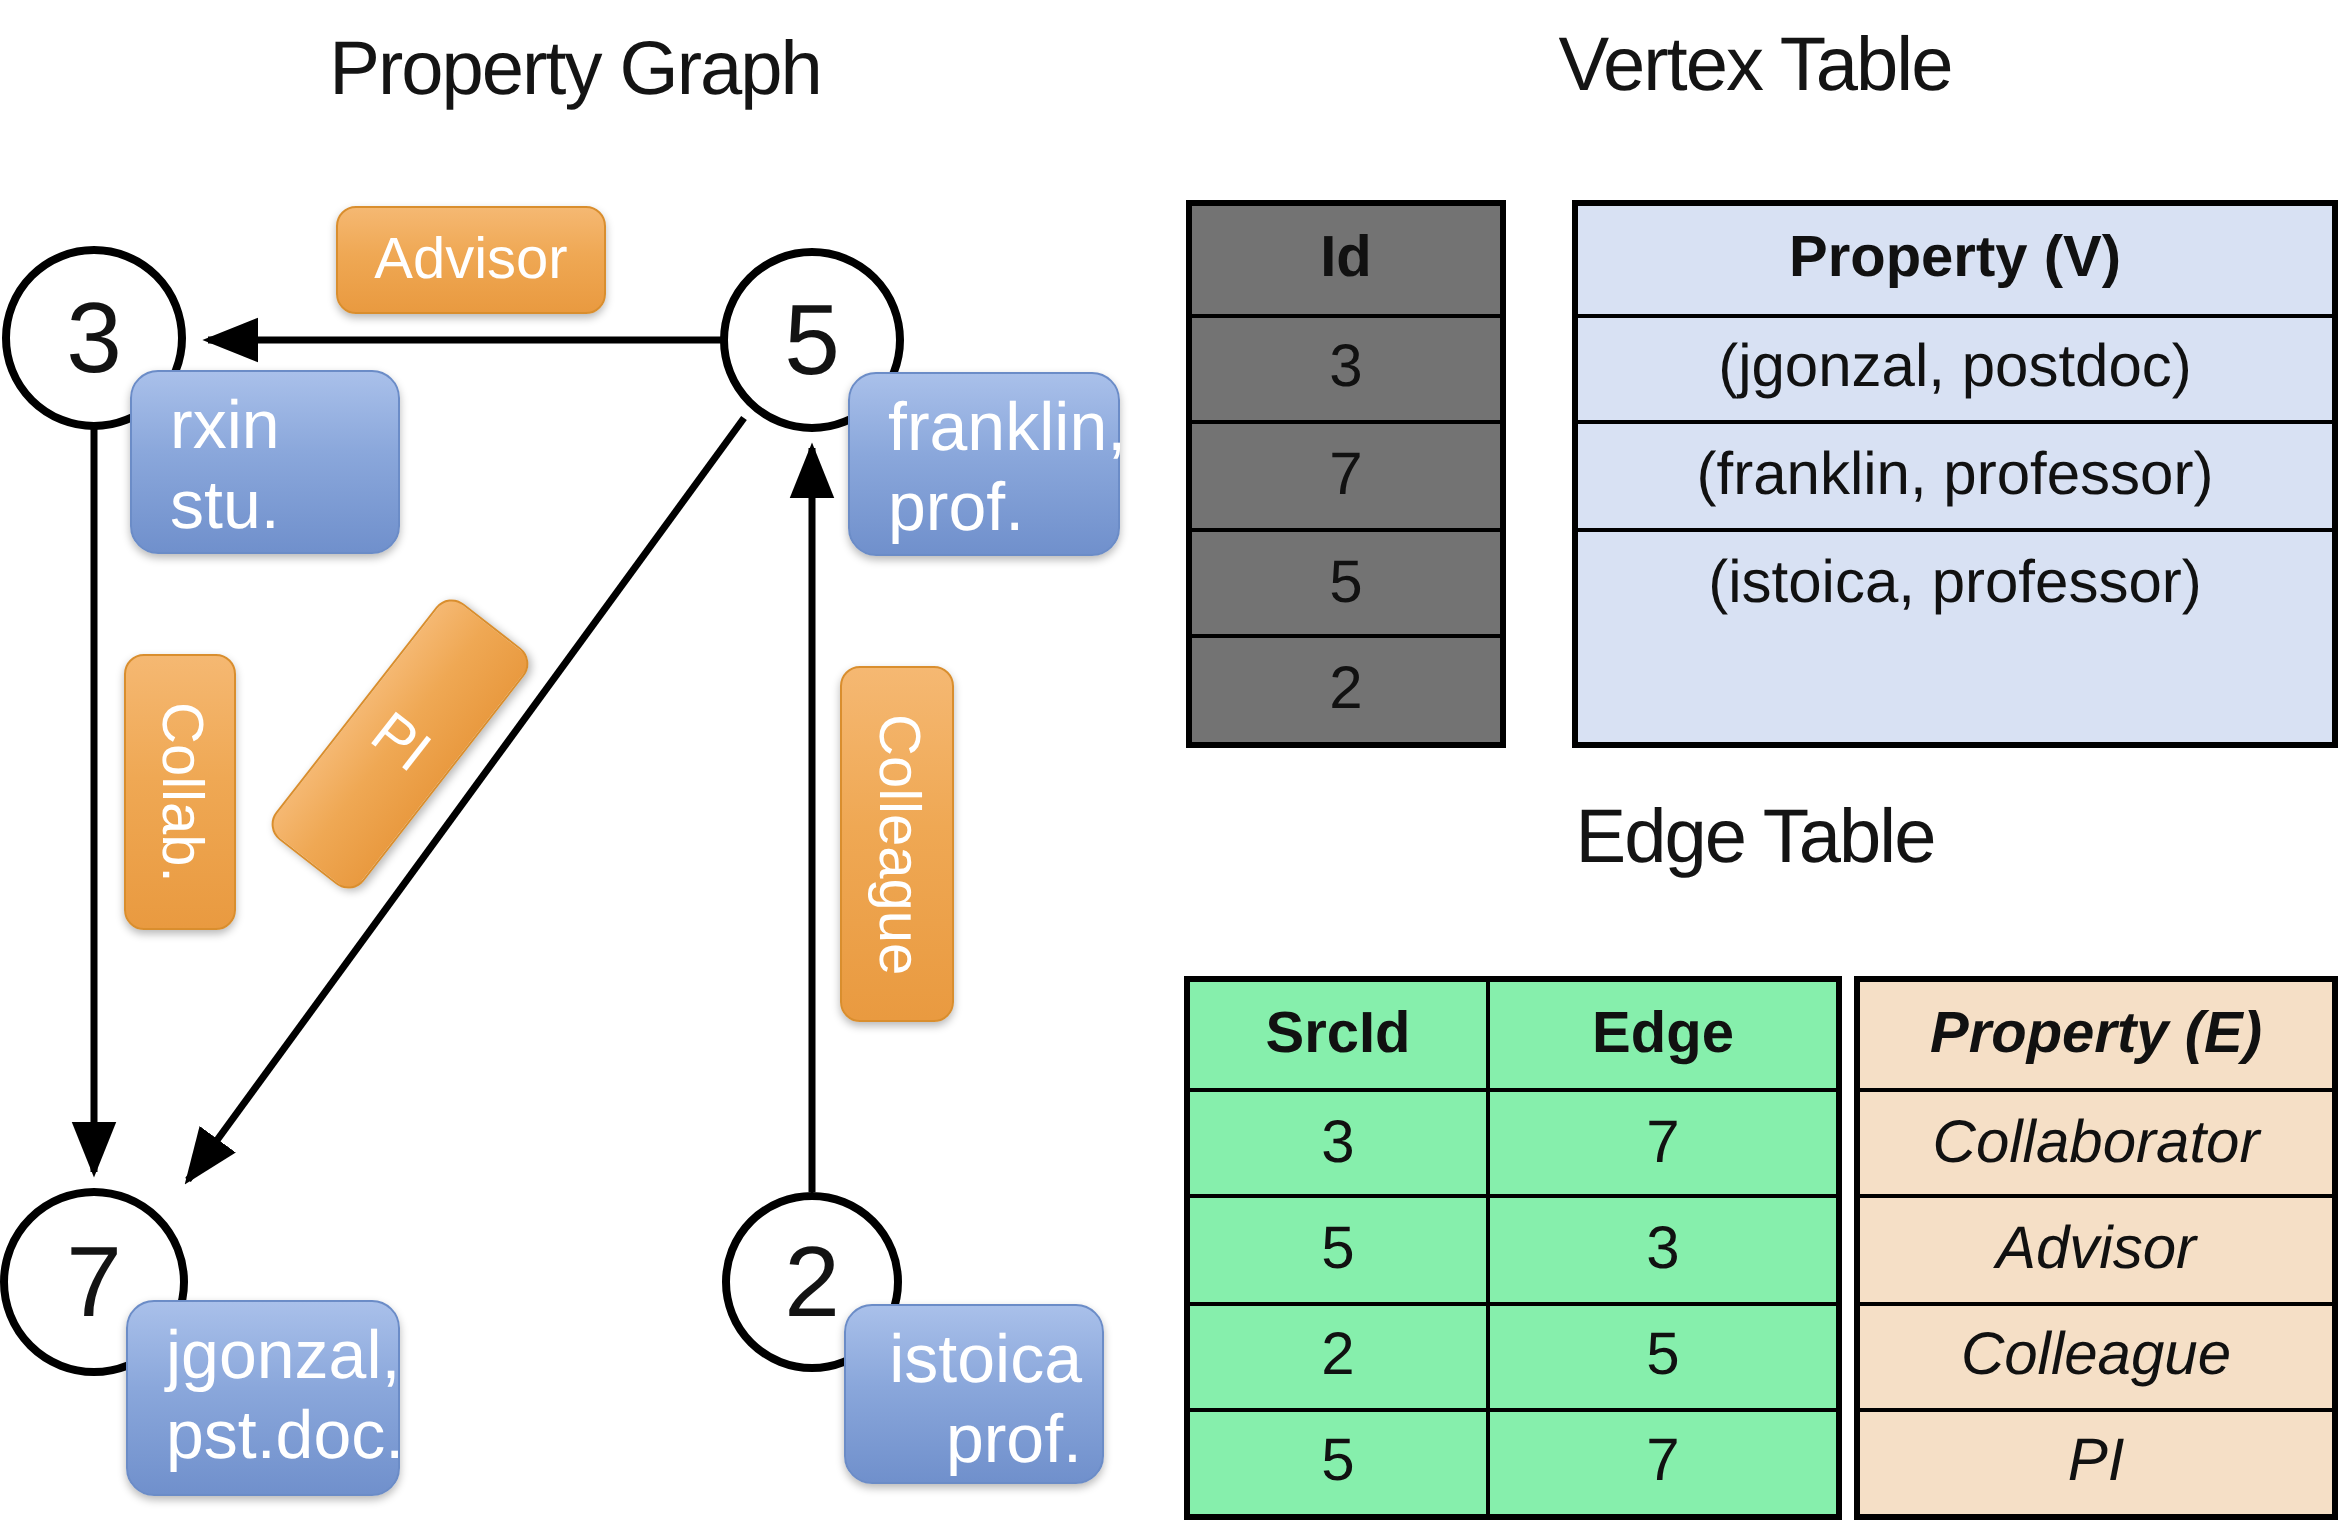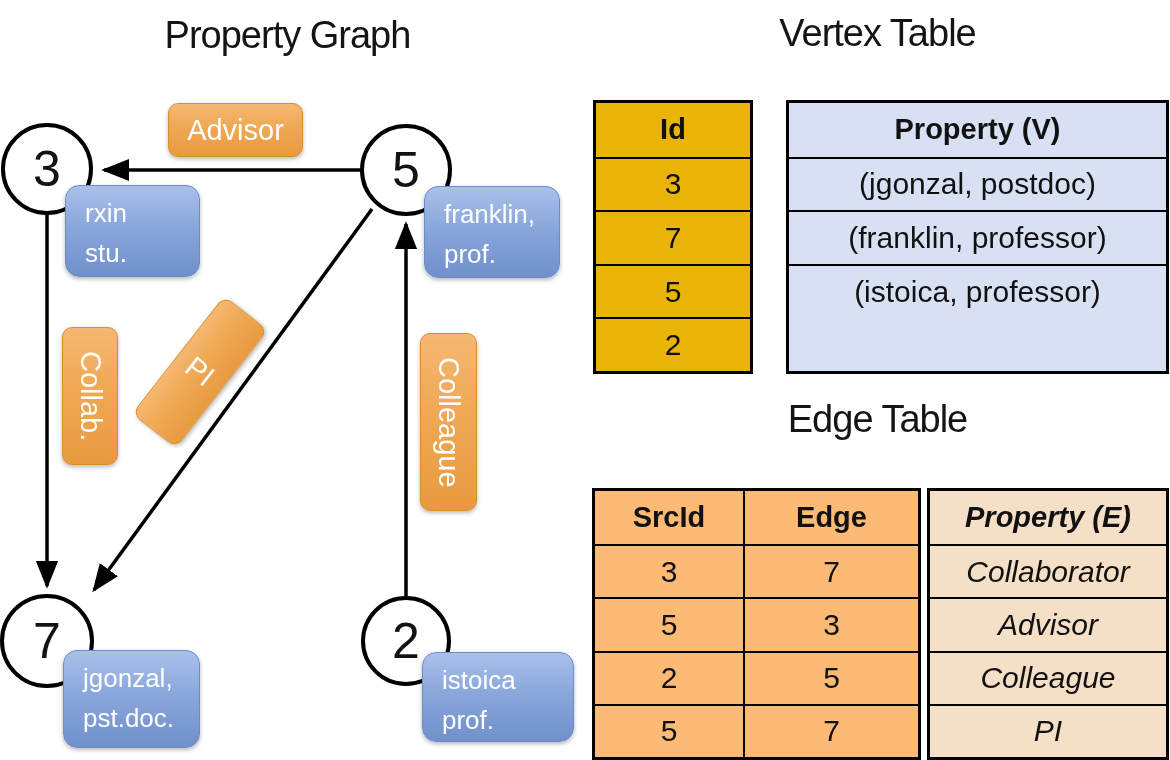--- a/index.html
+++ b/index.html
@@ -33,39 +33,39 @@
     font-size:29px;
   }
   .elabel.vert { writing-mode:vertical-rl; }
   #pi-label { transform:rotate(-52deg); }
   #pi-label .vtxt { writing-mode:vertical-rl; }
   .vlabel {
     position:absolute; box-sizing:border-box;
     background:linear-gradient(180deg,#a9c0ea 0%,#8aa7db 45%,#7090cc 100%);
     border:1px solid #6b8cc7; border-radius:14px;
     box-shadow:0 2px 4px rgba(0,0,0,0.28);
-    color:#fff; font-size:26px; line-height:40px;
+    color:#fff; font-size:34px; line-height:40px;
     padding:7px 10px 4px 19px; white-space:pre-line;
   }
 
   
   .tbox {
     position:absolute; box-sizing:border-box; border:3px solid #000;
     display:grid; grid-template-rows:repeat(5,1fr);
   }
   .cell {
     display:flex; align-items:center; justify-content:center;
     font-size:30px; box-sizing:border-box; overflow:hidden;
   }
   .cell.hdr { font-weight:bold; font-size:29px; }
   .bt { border-top:2.5px solid #000; }
   .bl { border-left:2.5px solid #000; }
-  #vt-id   { left:593px; top:100px; width:160px; height:274px; background:#eab308; }
+  #vt-id   { left:593px; top:100px; width:160px; height:274px; background:#737373; }
   #vt-prop { left:786px; top:100px; width:383px; height:274px; background:#d8e1f3; }
-  #et-ids  { left:592px; top:488px; width:329px; height:272px; background:#fdba74;
+  #et-ids  { left:592px; top:488px; width:329px; height:272px; background:#86efac;
              grid-template-columns:148px 1fr; }
   #et-prop { left:927px; top:488px; width:242px; height:272px; background:#f5dfc6;font-style:italic; }
 </style>
 </head>
 <body>
 
 <div id="canvas">
 
   <div class="title" id="pg-title">Property Graph</div>
   <div class="title" id="vt-title">Vertex Table</div>
@@ -102,21 +102,21 @@
     <span class="vtxt">PI</span>
   </div>
   <div class="elabel vert" style="left:420px; top:333px; width:57px; height:178px;">Colleague</div>
 
   <div class="vlabel" style="left:65px; top:185px; width:135px; height:92px;">rxin
 stu.</div>
   <div class="vlabel" style="left:424px; top:186px; width:136px; height:92px;">franklin,
 prof.</div>
   <div class="vlabel" style="left:63px; top:650px; width:137px; height:98px;">jgonzal,
 pst.doc.</div>
-  <div class="vlabel" style="left:422px; top:652px; width:152px; height:90px;">istoica
+  <div class="vlabel" style="left:422px; top:652px; width:130px; height:90px;text-align:right;">istoica
 prof.</div>
 
   <div class="tbox" id="vt-id">
     <div class="cell hdr">Id</div>
     <div class="cell bt">3</div>
     <div class="cell bt">7</div>
     <div class="cell bt">5</div>
     <div class="cell bt">2</div>
   </div>
 

